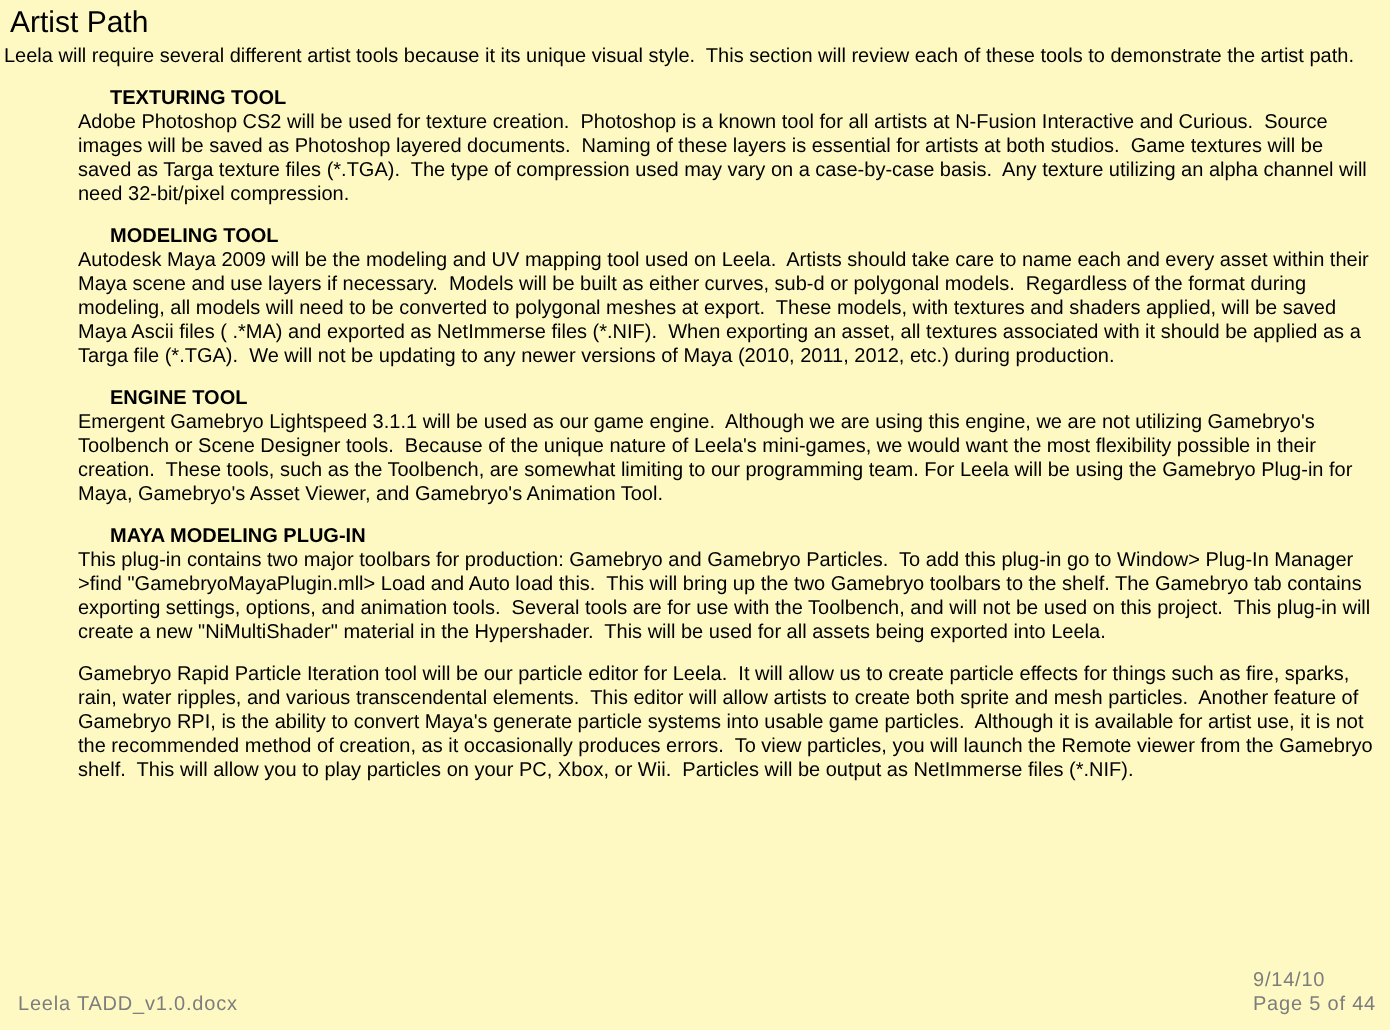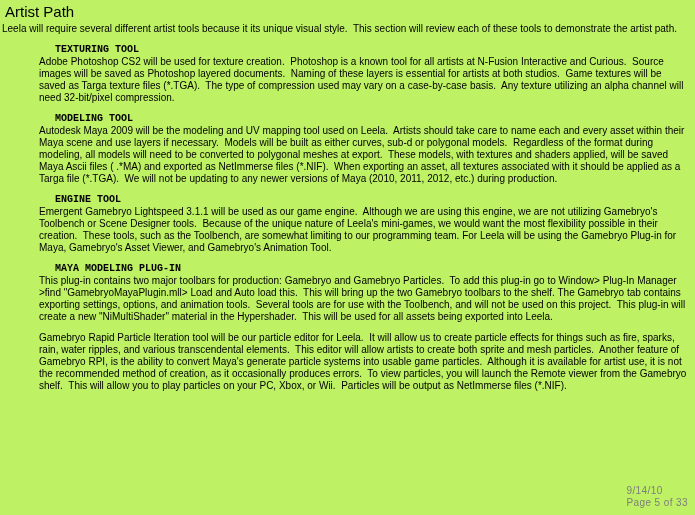--- a/index.html
+++ b/index.html
@@ -1,20 +1,20 @@
 <!DOCTYPE html>
 <html><head>
 <meta charset="utf-8">
 <style>
   html, body { margin:0; padding:0; background:#ffffff; }
   .page {
     position:relative;
     width:695px;
     height:515px;
-    background:#bef264;
+    background:#fef9c3;
     color:#000000;
     font-family:"Liberation Sans", sans-serif;
     overflow:hidden;
   }
   .doc-title {
     font-size:15px;
     font-weight:400;
     margin:3px 0 3px 5px;
     line-height:17px;
   }
@@ -23,21 +23,20 @@
     line-height:12px;
     margin:0 3px 0 2px;
     white-space:pre-wrap;
   }
   .section { margin-top:9px; }
   .section-heading {
     font-size:10px;
     font-weight:700;
     margin:0 0 0 55px;
     line-height:12px;
-    font-family:Liberation Mono, monospace;
   }
   .section-body {
     font-size:10px;
     line-height:12px;
     margin:0 5px 0 39px;
     white-space:pre-wrap;
   }
   .footer {
     position:absolute;
     left:9px;
@@ -81,20 +80,21 @@
     <h2 class="section-heading">MAYA MODELING PLUG-IN</h2>
     <p class="section-body">This plug-in contains two major toolbars for production: Gamebryo and Gamebryo Particles.  To add this plug-in go to Window&gt; Plug-In Manager &gt;find "GamebryoMayaPlugin.mll&gt; Load and Auto load this.  This will bring up the two Gamebryo toolbars to the shelf. The Gamebryo tab contains exporting settings, options, and animation tools.  Several tools are for use with the Toolbench, and will not be used on this project.  This plug-in will create a new "NiMultiShader" material in the Hypershader.  This will be used for all assets being exported into Leela.</p>
   </div>
 
   <div class="section">
     <p class="section-body">Gamebryo Rapid Particle Iteration tool will be our particle editor for Leela.  It will allow us to create particle effects for things such as fire, sparks, rain, water ripples, and various transcendental elements.  This editor will allow artists to create both sprite and mesh particles.  Another feature of Gamebryo RPI, is the ability to convert Maya's generate particle systems into usable game particles.  Although it is available for artist use, it is not the recommended method of creation, as it occasionally produces errors.  To view particles, you will launch the Remote viewer from the Gamebryo shelf.  This will allow you to play particles on your PC, Xbox, or Wii.  Particles will be output as NetImmerse files (*.NIF).</p>
   </div>
 
   <div class="footer">
     <div class="footer-left">
+      <div>Leela TADD_v1.0.docx</div>
     </div>
     <div class="footer-right">
       <div>9/14/10</div>
-      <div>Page 5 of 33</div>
+      <div>Page 5 of 44</div>
     </div>
   </div>
 
 </div>
 
 </body></html>

